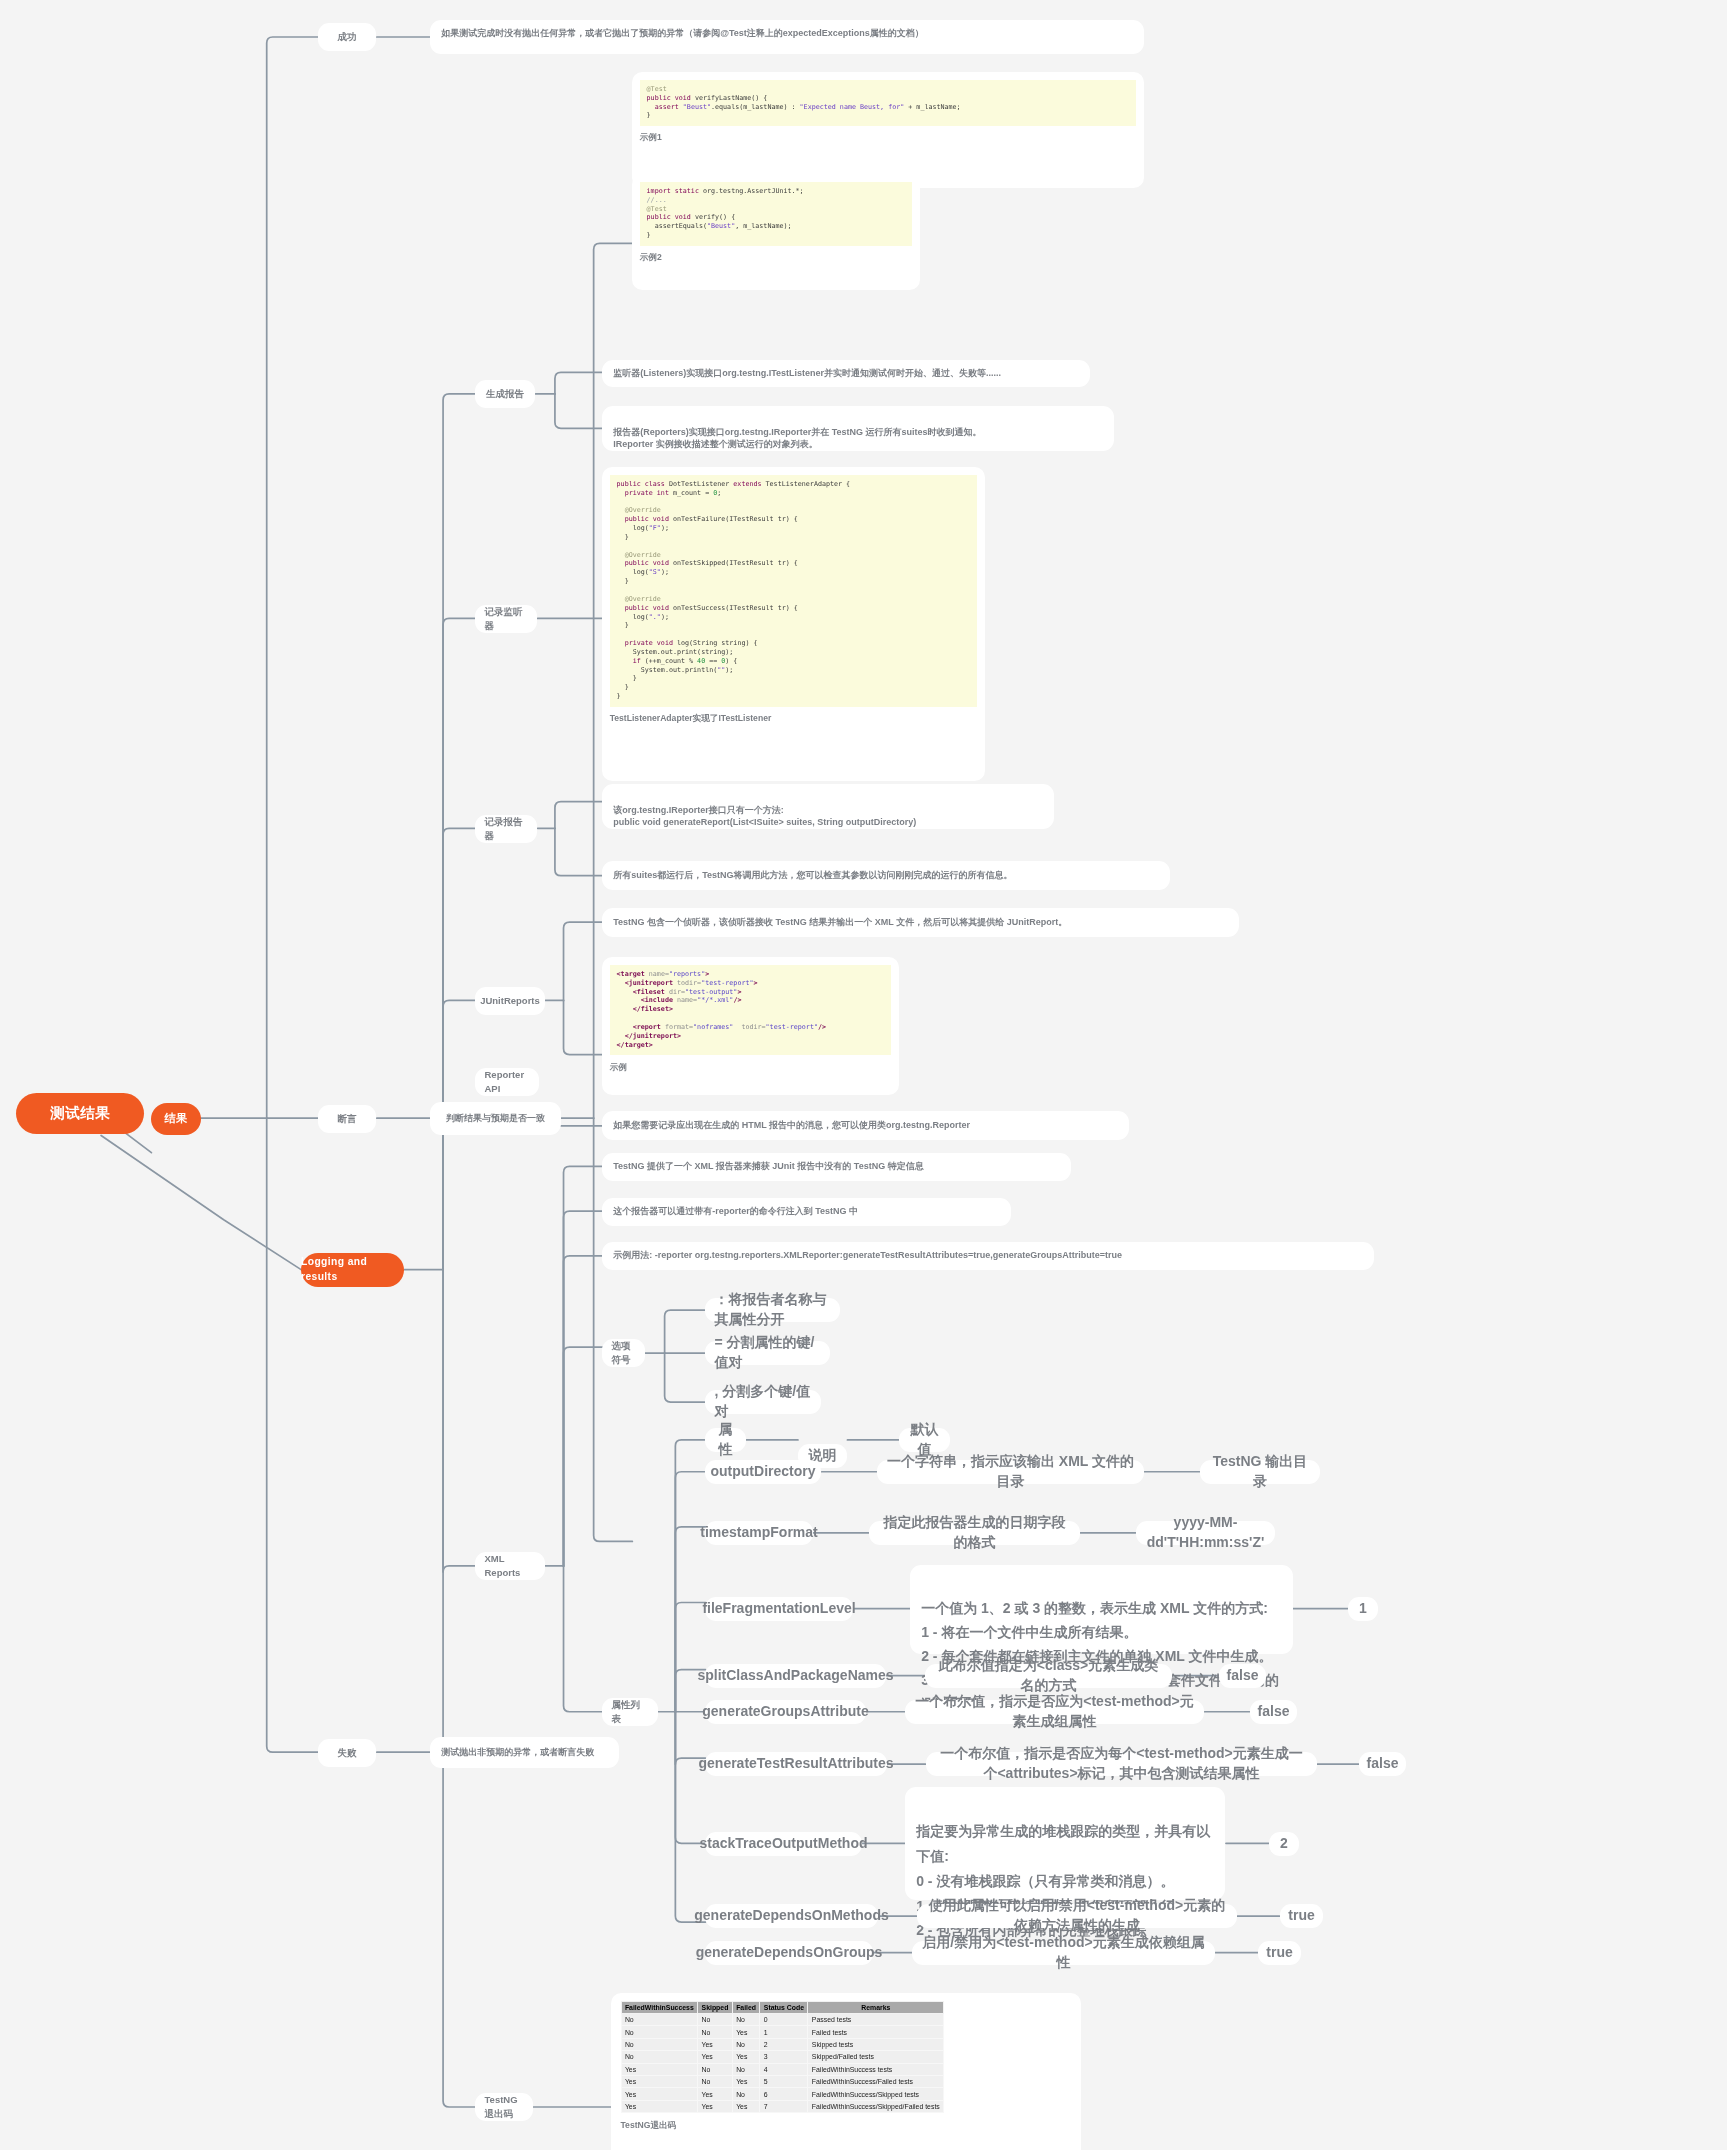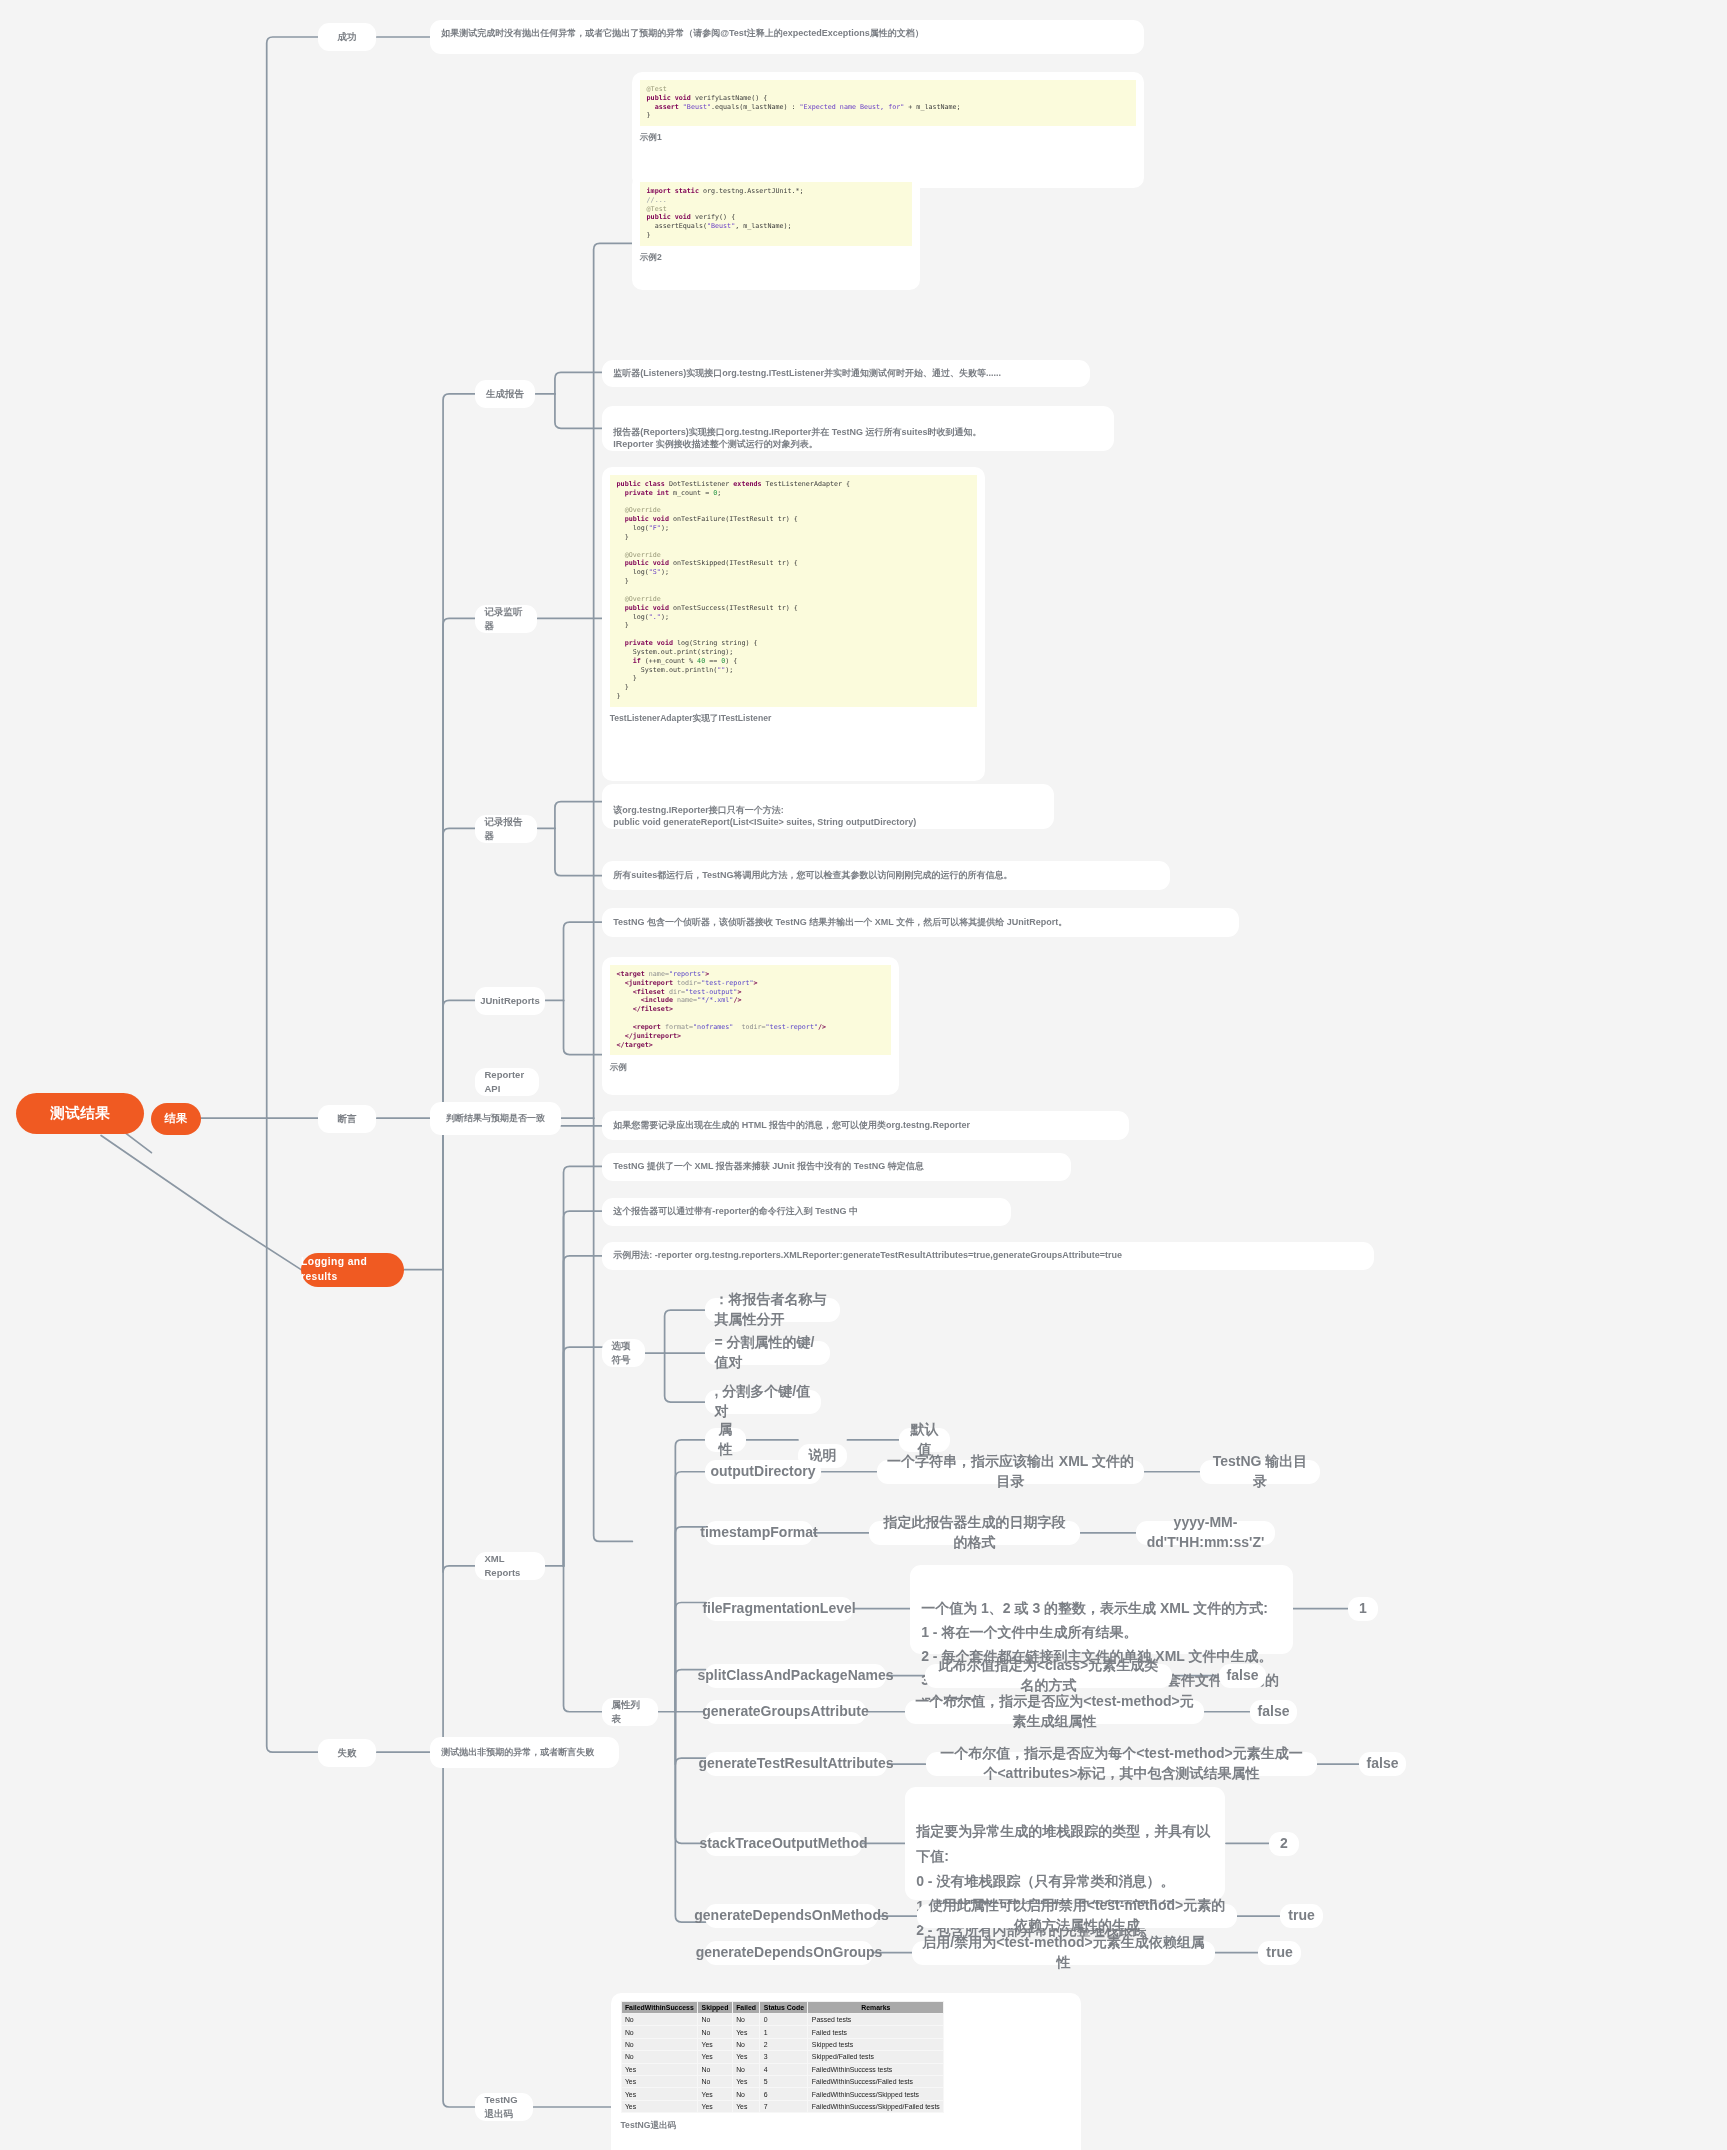--- a/index.html
+++ b/index.html
@@ -68,21 +68,21 @@
     font-weight:normal;
     overflow:hidden;
   }
   .cap{
     margin-top:5.2px;
     font-size:8.6px;
     color:#7b7f85;
     font-weight:bold;
   }
   
-  .k{color:#7f0055;font-weight:bold;}
+  .k{color:#7f0055;font-weight:normal;}
   .an{color:#9a9a7a;}
   .st{color:#6a3fc6;}
   .nu{color:#1a8f3c;}
   .id{color:#3c3c3c;}
   .cm{color:#9aa0a6;}
   .tg{color:#7c0a52;font-weight:bold;}
   .at{color:#8f8f8f;}
   .av{color:#5b46c9;}
 
   

